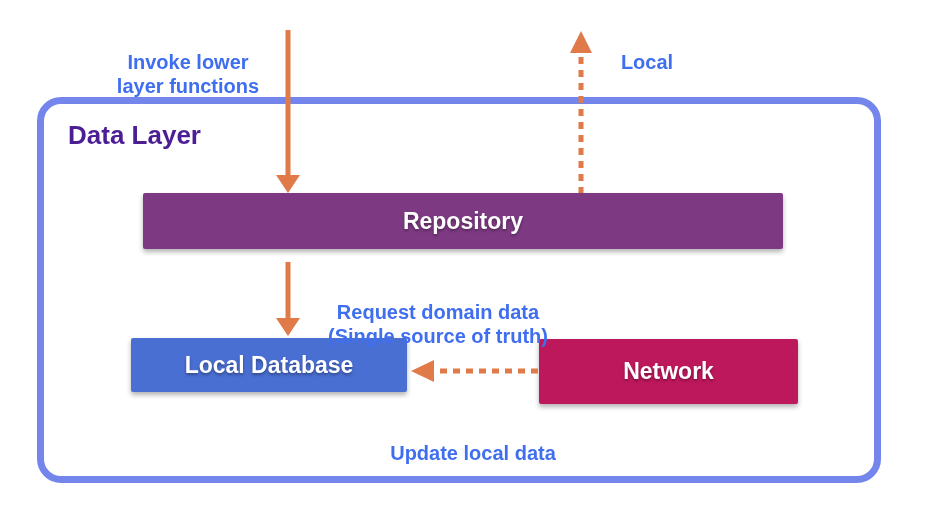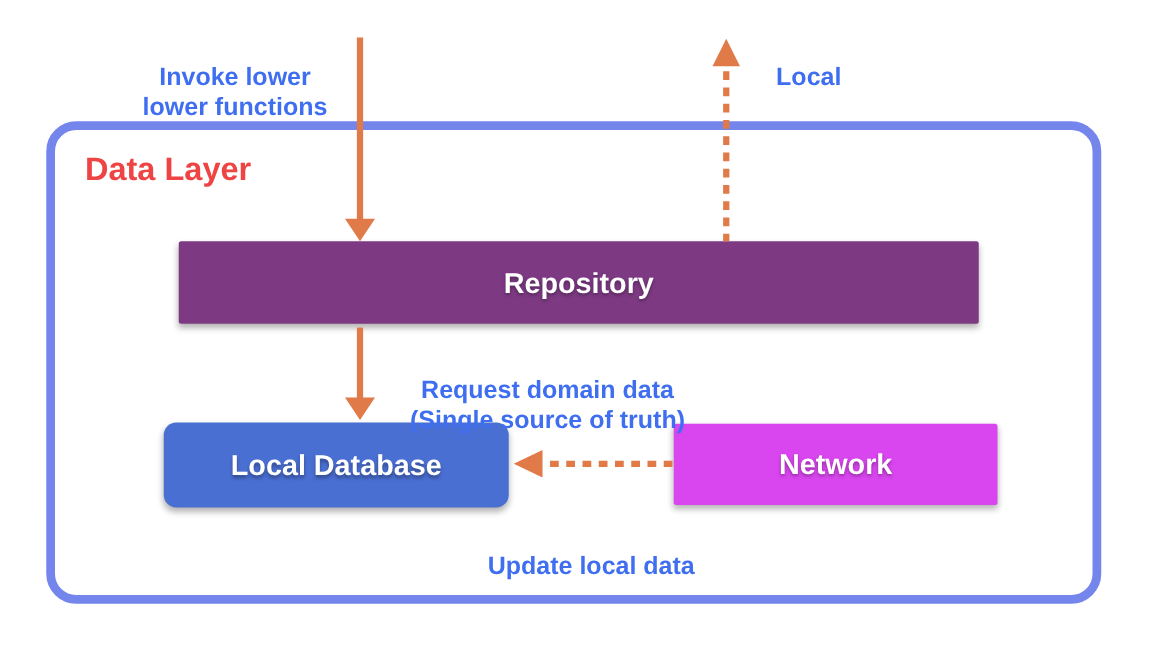--- a/index.html
+++ b/index.html
@@ -5,31 +5,31 @@
   html,body{margin:0;padding:0;background:#ffffff;}
   .canvas{
     position:relative;width:927px;height:521px;background:#ffffff;overflow:hidden;
     font-family:"Liberation Sans", sans-serif;
   }
   .layer-container{
     position:absolute;left:37px;top:97px;width:830px;height:372px;
     border:7px solid #7485ec;border-radius:24px;background:#ffffff;z-index:1;
   }
   .layer-title{
-    position:absolute;left:68px;top:120px;font-size:26px;font-weight:700;color:#ef4444;z-index:3;
+    position:absolute;left:68px;top:120px;font-size:26px;font-weight:700;color:#4c1d95;z-index:3;
   }
   .node{
     position:absolute;display:flex;align-items:center;justify-content:center;
     color:#ffffff;font-size:23px;font-weight:700;z-index:2;border-radius:2px;
     box-shadow:0 3px 5px rgba(0,0,0,0.30);
     text-shadow:0 2px 3px rgba(0,0,0,0.35);
   }
-  .node-repository{left:143px;top:193px;width:640px;height:66px;background:#7d3a83;}
-  .node-localdb{left:131px;top:338px;width:276px;height:68px;background:#4a6fd3;border-radius:10px;}
-  .node-network{left:539px;top:339px;width:259px;height:65px;background:#d946ef;}
+  .node-repository{left:143px;top:193px;width:640px;height:56px;background:#7d3a83;}
+  .node-localdb{left:131px;top:338px;width:276px;height:54px;background:#4a6fd3;}
+  .node-network{left:539px;top:339px;width:259px;height:65px;background:#be185d;}
   .arrows{position:absolute;left:0;top:0;width:927px;height:521px;z-index:4;pointer-events:none;}
   .annotation{
     position:absolute;z-index:5;color:#3f6ff0;font-size:20px;font-weight:700;
     text-align:center;line-height:24px;margin-top:23px;
   }
   .ann-invoke{left:103px;top:27px;width:170px;}
   .ann-stream{left:602px;top:27px;width:90px;}
   .ann-request{left:313px;top:277px;width:250px;}
   .ann-update{left:383px;top:418px;width:180px;}
 </style>
@@ -72,21 +72,21 @@
     </g>
 
     <g>
       <line x1="538" y1="371" x2="434" y2="371" stroke-width="5" stroke-dasharray="7 6" stroke="#e07a48"></line>
       <polygon points="434,360 434,382 411,371" fill="#e07a48"></polygon>
     </g>
   </svg>
 
   <div class="annotation ann-invoke">
     <div>Invoke lower</div>
-    <div>lower functions</div>
+    <div>layer functions</div>
   </div>
 
   <div class="annotation ann-stream">
     <div>Local</div>
   </div>
 
   <div class="annotation ann-update">
     <div>Update local data</div>
   </div>
 

